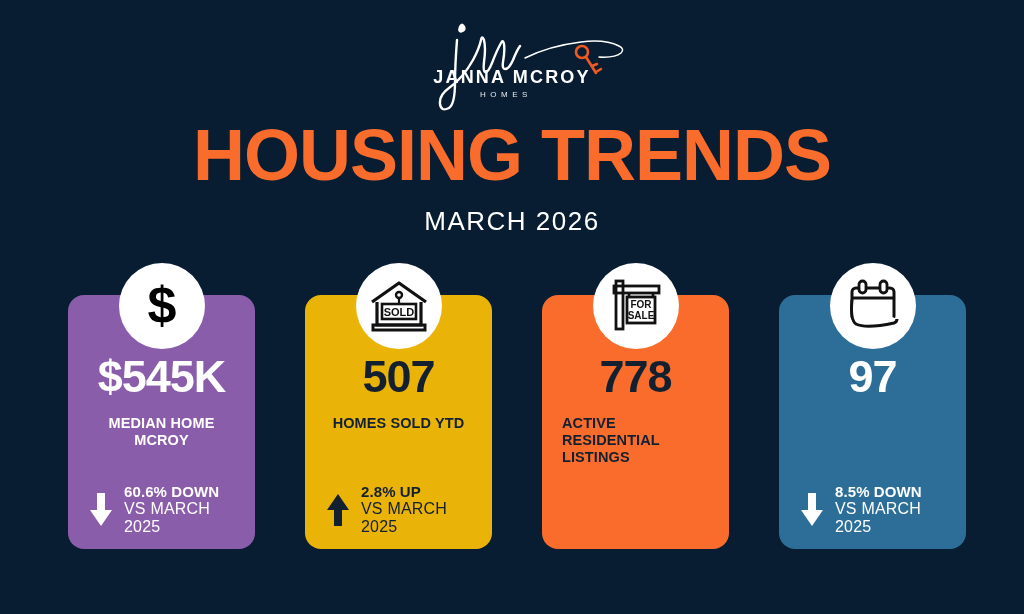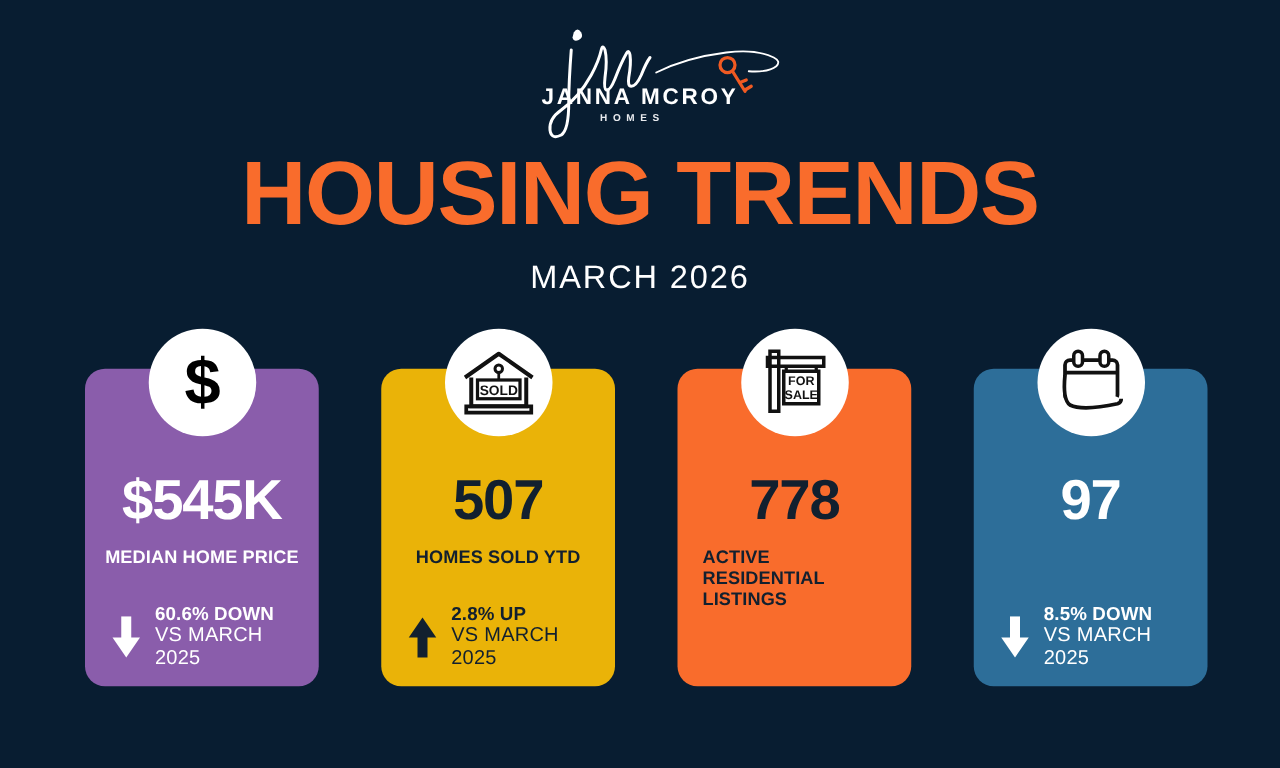--- a/index.html
+++ b/index.html
@@ -19,21 +19,21 @@
   .logo{ position:relative; width:230px; height:100px; }
   .logo svg{ display:block; }
   .logo-name{
     position:absolute; left:0; right:0; top:55px;
     text-align:center; color:#ffffff;
     font-size:18px; letter-spacing:2.2px; font-weight:700;
   }
   .logo-sub{
     position:absolute; left:0; right:12px; top:78px;
     text-align:center; color:#e8eaee;
-    font-size:8px; letter-spacing:4.5px; font-weight:700;
+    font-size:8px; letter-spacing:4.5px; font-weight:400;
   }
 
   
   .headline{
     position:absolute; left:0; right:0; top:118px;
     text-align:center;
     color:#f96c2c;
     font-size:72px; font-weight:bold;
     letter-spacing:-1px;
     line-height:1.05;
@@ -68,21 +68,21 @@
     transform:translateX(-50%);
     width:86px; height:86px; border-radius:50%;
     background:#ffffff;
     display:flex; align-items:center; justify-content:center;
   }
 
   .value{
     font-size:45px; font-weight:bold; line-height:1;
     letter-spacing:-1px;
     text-align:center;
-    margin-top:24px;
+    margin-top:1px;
   }
   .label{
     font-size:14.5px; font-weight:bold;
     letter-spacing:0.1px;
     line-height:1.18;
     margin-top:16px;
     width:100%;
   }
   .card.c1 .label, .card.c2 .label, .card.c4 .label{ text-align:center; }
   .card.c3 .label{ text-align:left; padding-left:8px; }
@@ -128,21 +128,21 @@
 
 <div class="cards">
 
   <div class="card c1">
     <div class="badge">
       <svg width="56" height="56" viewBox="0 0 56 56">
         <text x="28" y="45" font-family="'Liberation Sans', sans-serif" font-size="52" font-weight="bold" text-anchor="middle" fill="#000000">$</text>
       </svg>
     </div>
     <div class="value">$545K</div>
-    <div class="label">MEDIAN HOME PRICE</div>
+    <div class="label">MEDIAN HOME MCROY</div>
     <div class="delta">
       <svg class="arrow" width="26" height="34" viewBox="0 0 26 34">
         <path d="M9 0 h8 v17 h7 L13 33 L2 17 h7 z" fill="#ffffff"></path>
       </svg>
       <div class="delta-text">
         <div class="delta-main">60.6% DOWN</div>
         <div class="delta-sub">VS MARCH 2025</div>
       </div>
     </div>
   </div>

